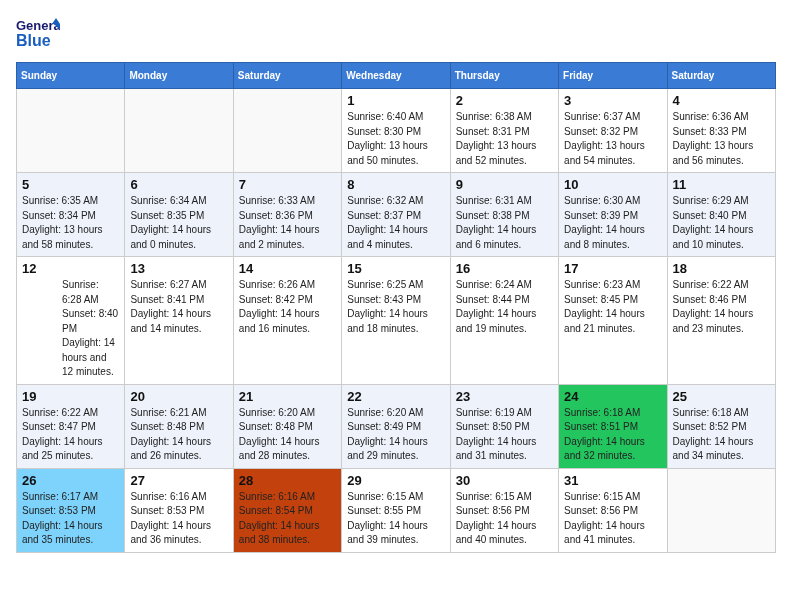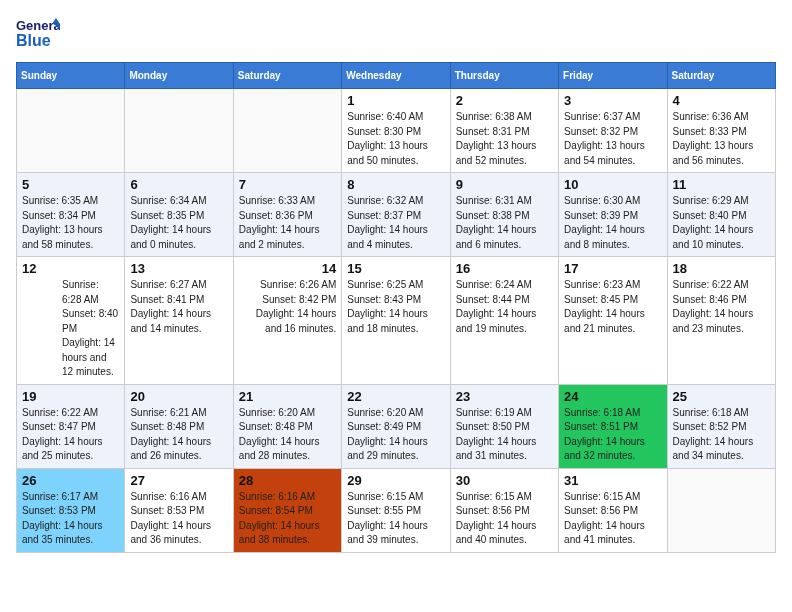--- a/index.html
+++ b/index.html
@@ -195,21 +195,21 @@
           <div class="day-info" style="white-space: pre-line; margin-left: 40px;">Sunrise: 6:28 AM
 Sunset: 8:40 PM
 Daylight: 14 hours and 12 minutes.</div>
         </td>
         <td style="background: rgb(255, 255, 255);">
           <div class="day-number">13</div>
           <div class="day-info" style="white-space: pre-line;">Sunrise: 6:27 AM
 Sunset: 8:41 PM
 Daylight: 14 hours and 14 minutes.</div>
         </td>
-        <td style="background: rgb(255, 255, 255); text-align: right;">
+        <td style="background: rgb(255, 255, 255);">
           <div class="day-number">14</div>
           <div class="day-info" style="white-space: pre-line;">Sunrise: 6:26 AM
 Sunset: 8:42 PM
 Daylight: 14 hours and 16 minutes.</div>
         </td>
         <td style="background: rgb(255, 255, 255);">
           <div class="day-number">15</div>
           <div class="day-info" style="white-space: pre-line;">Sunrise: 6:25 AM
 Sunset: 8:43 PM
 Daylight: 14 hours and 18 minutes.</div>

